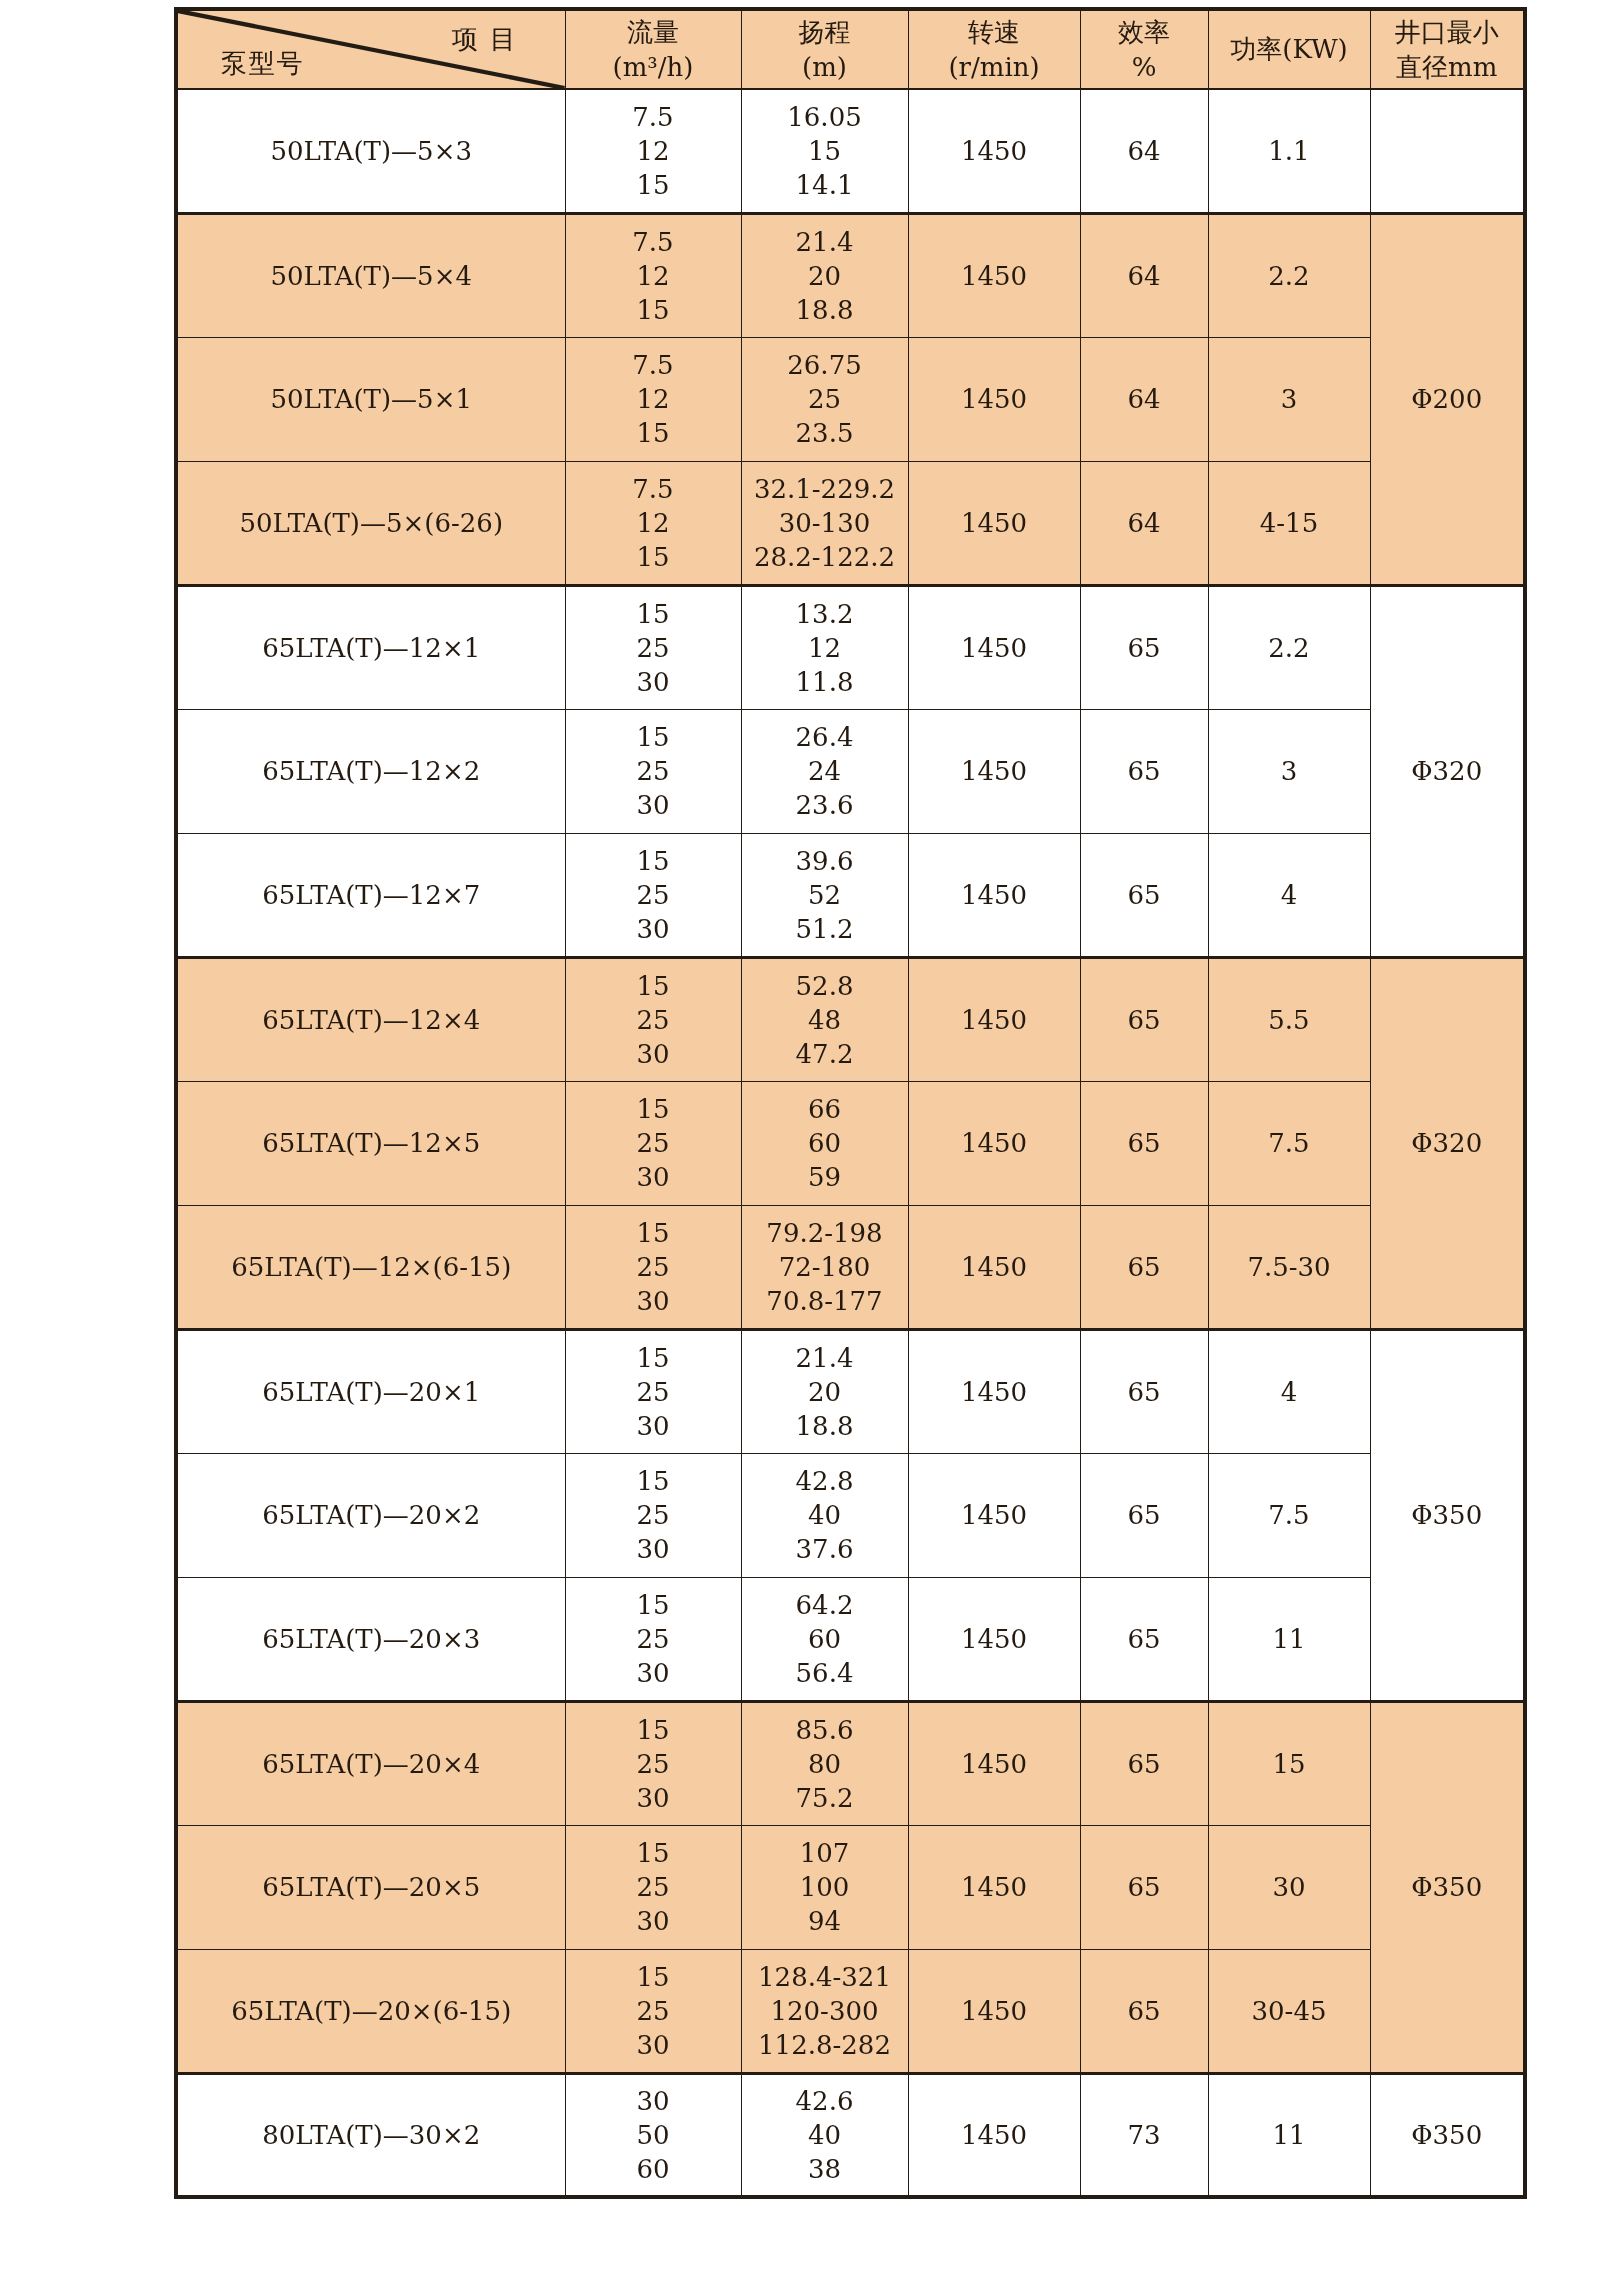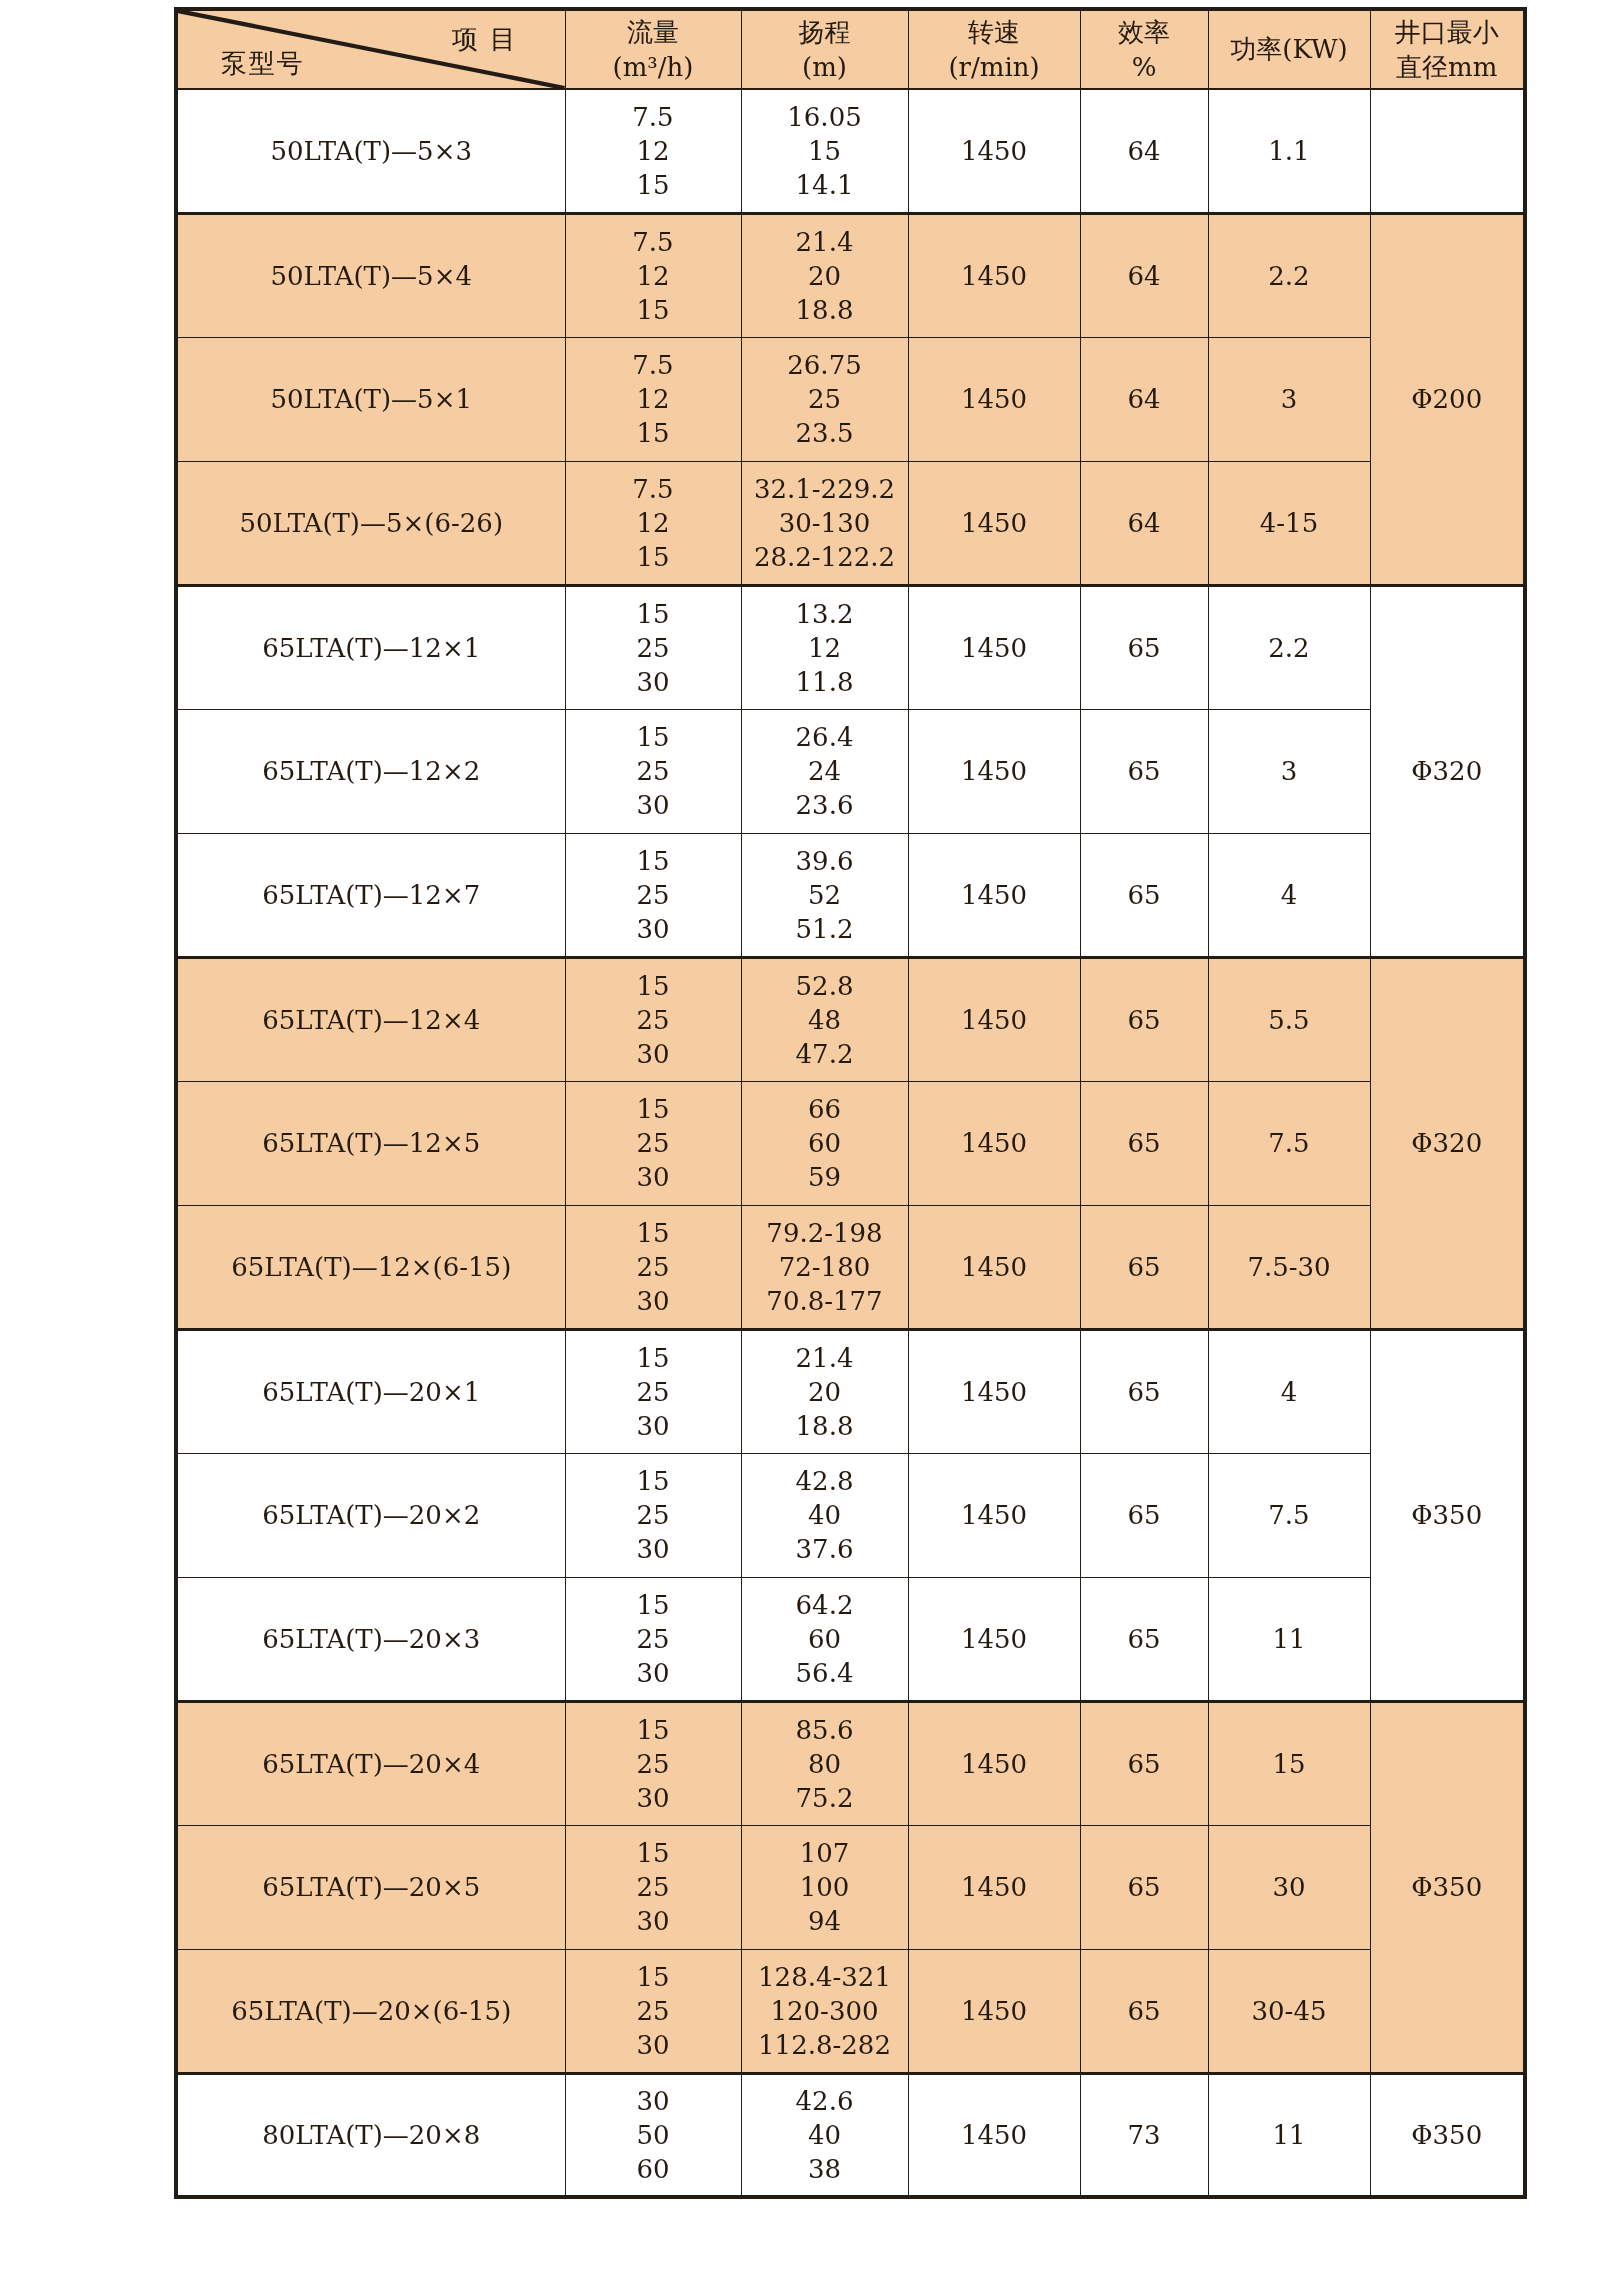--- a/index.html
+++ b/index.html
@@ -357,21 +357,21 @@
           <td>
             <div class="ln">128.4-321</div>
             <div class="ln">120-300</div>
             <div class="ln">112.8-282</div>
           </td>
           <td>1450</td>
           <td>65</td>
           <td>30-45</td>
         </tr>
         <tr class="group-start">
-          <td>80LTA(T)—20×8</td>
+          <td>80LTA(T)—30×2</td>
           <td>
             <div class="ln">30</div>
             <div class="ln">50</div>
             <div class="ln">60</div>
           </td>
           <td>
             <div class="ln">42.6</div>
             <div class="ln">40</div>
             <div class="ln">38</div>
           </td>

